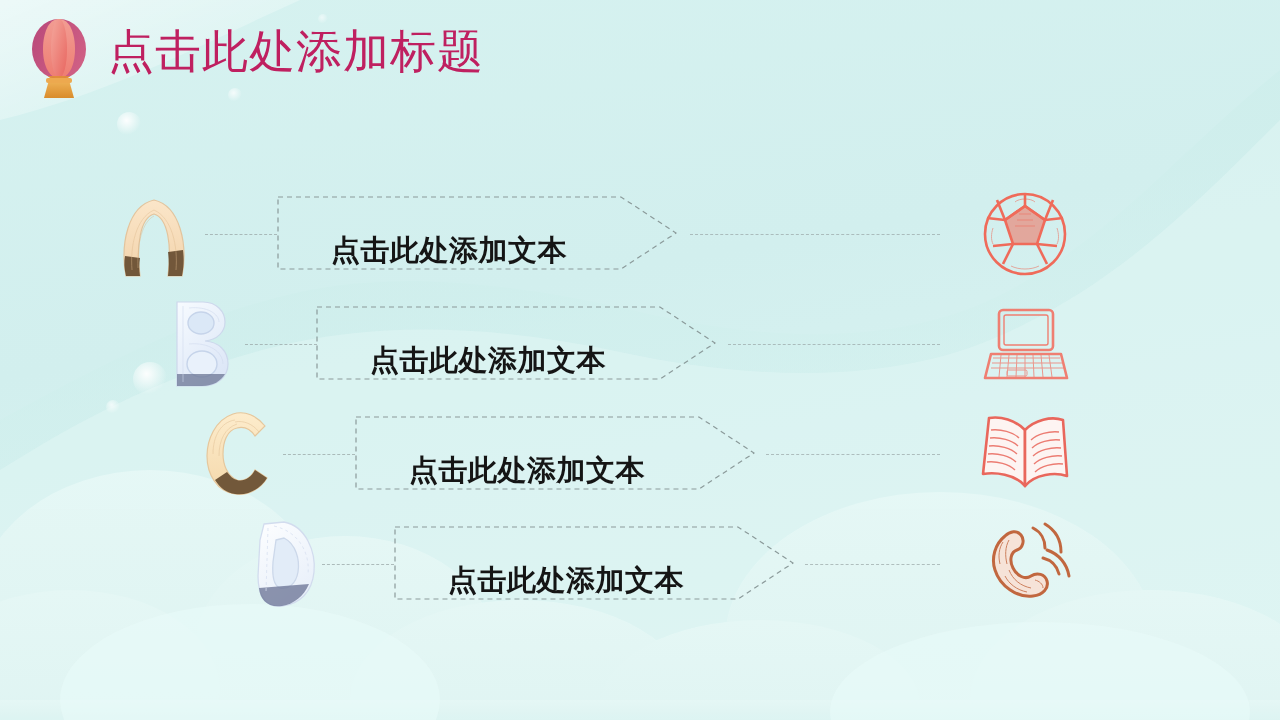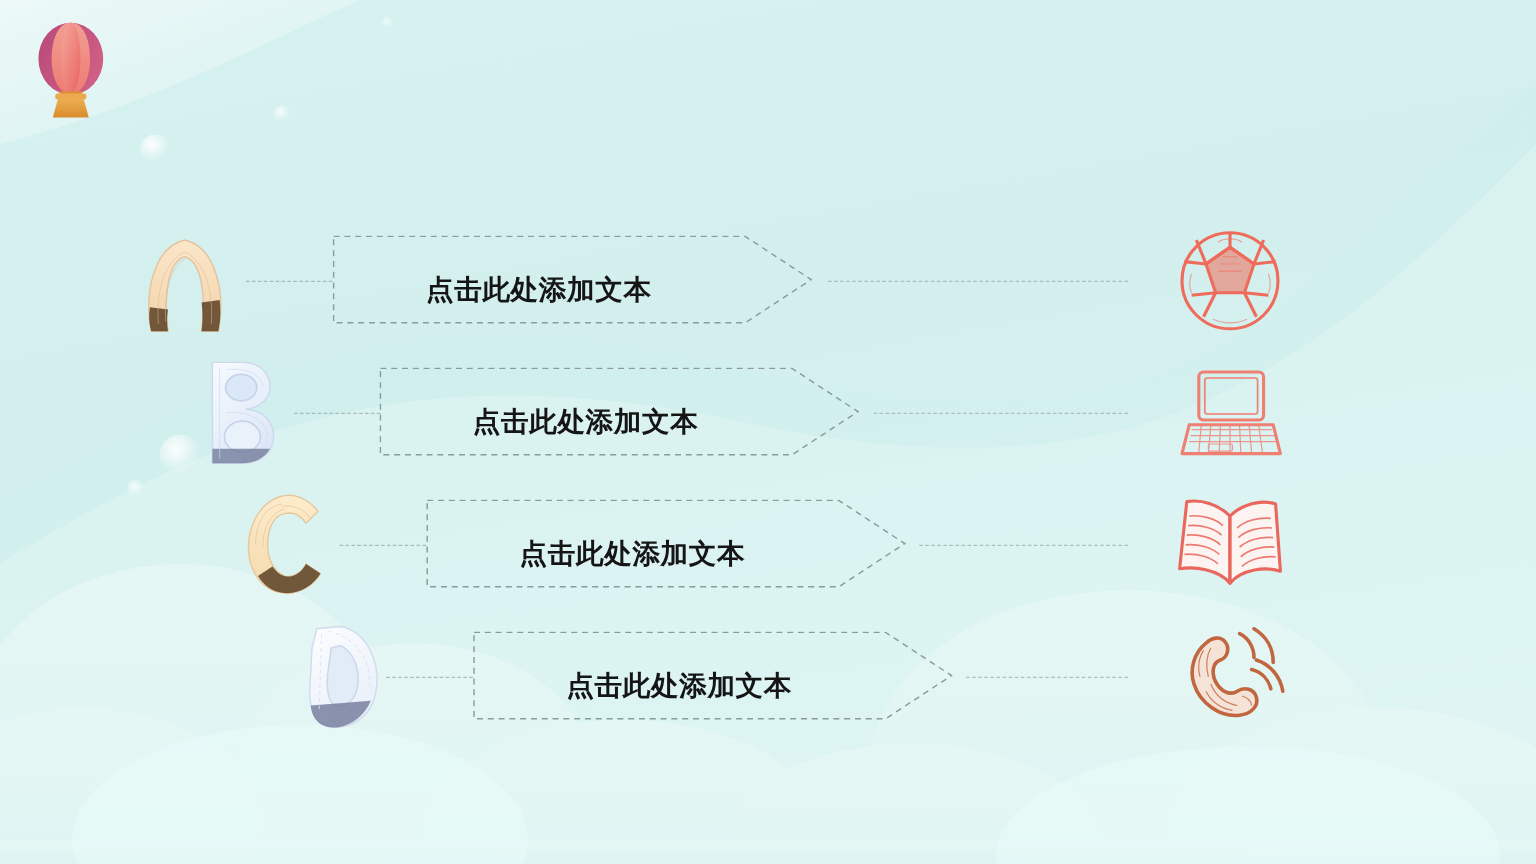--- a/index.html
+++ b/index.html
@@ -101,28 +101,28 @@
 
   .arrow-box {
     position: absolute;
     top: 16px;
     width: 400px;
     height: 74px;
   }
   .arrow-box svg { display:block; width:100%; height:100%; }
   .arrow-label {
     position: absolute;
-    left: 0; top: 8px;
+    left: 0; top: 18px;
     width: 344px;
     height: 74px;
     display: flex;
     align-items: center;
     justify-content: center;
     font-family: Liberation Sans, sans-serif;
-    font-size: 23px;
+    font-size: 29px;
     font-weight: 700;
     color: #151515;
     letter-spacing: .5px;
     white-space: nowrap;
   }
 </style>
 </head>
 <body>
 
 <div id="slide">
@@ -203,20 +203,21 @@
       </defs>
       <g>
         <ellipse cx="37" cy="33" rx="27" ry="30" fill="url(#bg1)"></ellipse>
         <path d="M37,3 C26,3 21,18 21,33 C21,48 26,61 37,63 C48,61 53,48 53,33 C53,18 48,3 37,3 Z" fill="url(#bg2)"></path>
         <path d="M37,3 C32,3 29,18 29,33 C29,48 32,61 37,63 C42,61 45,48 45,33 C45,18 42,3 37,3 Z" fill="url(#bg3)"></path>
         <path d="M26,60 L48,60 L44,64 L30,64 Z" fill="#e08e35" opacity=".9"></path>
         <path d="M27,64 L47,64 L52,82 L22,82 Z" fill="url(#bskt)"></path>
         <rect x="24" y="62" width="26" height="5" rx="2" fill="#eda94f"></rect>
       </g>
     </svg>
+    <div class="slide-title">点击此处添加标题</div>
   </div>
 
   <div class="row row-0">
     <svg class="letter-icon" style="left:112px;" viewBox="0 0 86 96">
       <defs>
         <linearGradient id="lA" x1="0" y1="0" x2="0" y2="1">
           <stop offset="0%" stop-color="#fbe6c9"></stop>
             <stop offset="100%" stop-color="#f2d3ab"></stop>
         </linearGradient>
       </defs>

